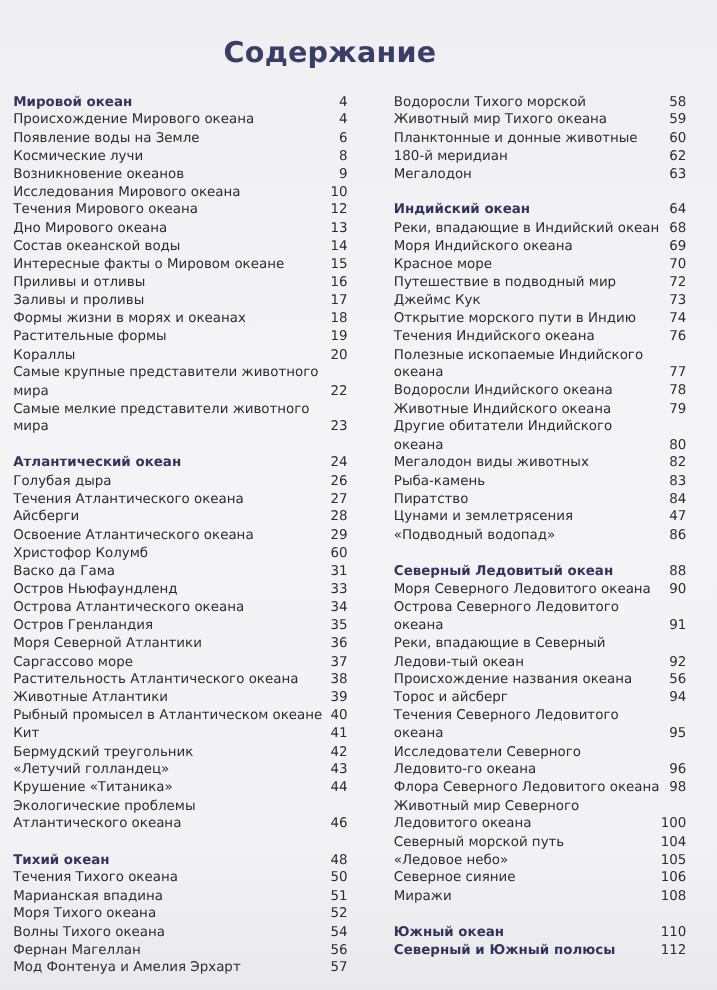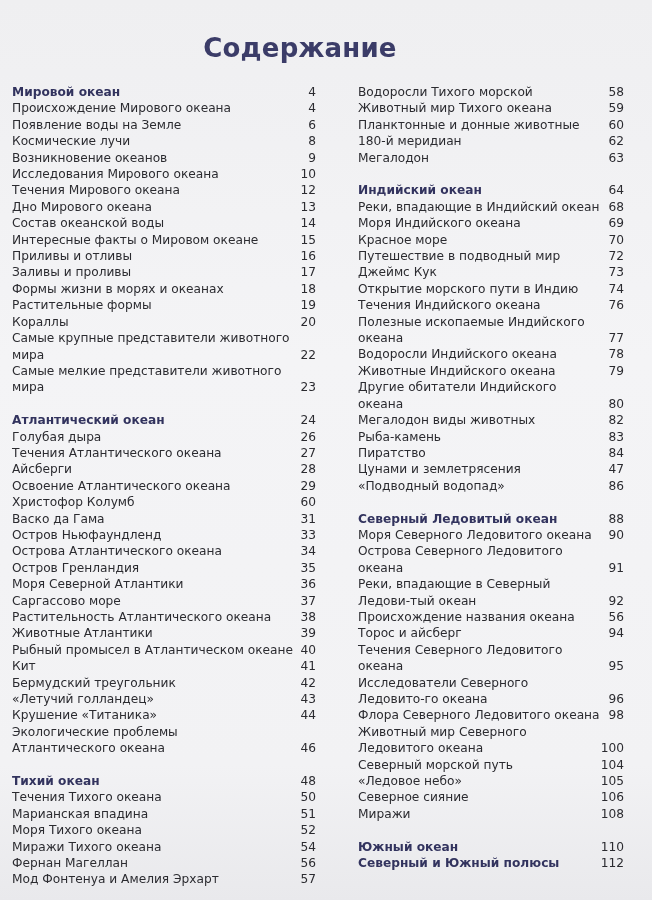--- a/index.html
+++ b/index.html
@@ -196,21 +196,21 @@
     </div>
     <div class="entry">
       <span class="t">Марианская впадина</span>
       <span class="p">51</span>
     </div>
     <div class="entry">
       <span class="t">Моря Тихого океана</span>
       <span class="p">52</span>
     </div>
     <div class="entry">
-      <span class="t">Миражи Тихого океана</span>
+      <span class="t">Волны Тихого океана</span>
       <span class="p">54</span>
     </div>
     <div class="entry">
       <span class="t">Фернан Магеллан</span>
       <span class="p">56</span>
     </div>
     <div class="entry">
       <span class="t">Мод Фонтенуа и Амелия Эрхарт</span>
       <span class="p">57</span>
     </div>

